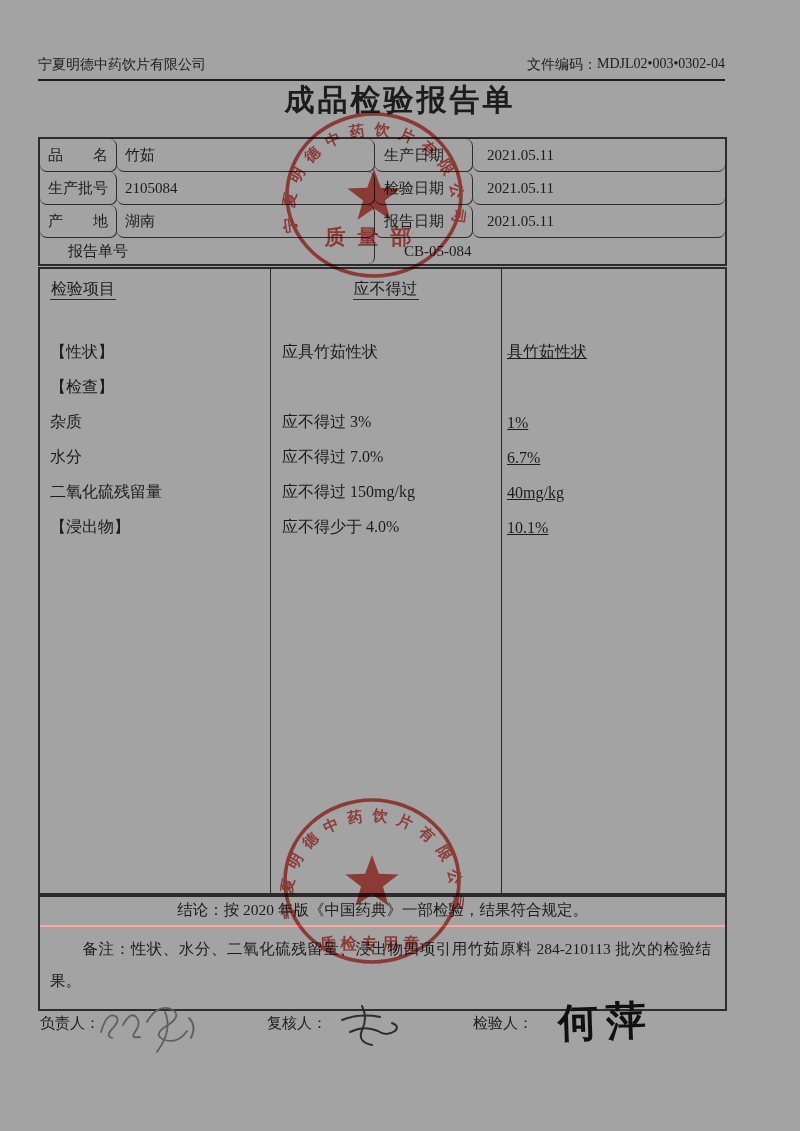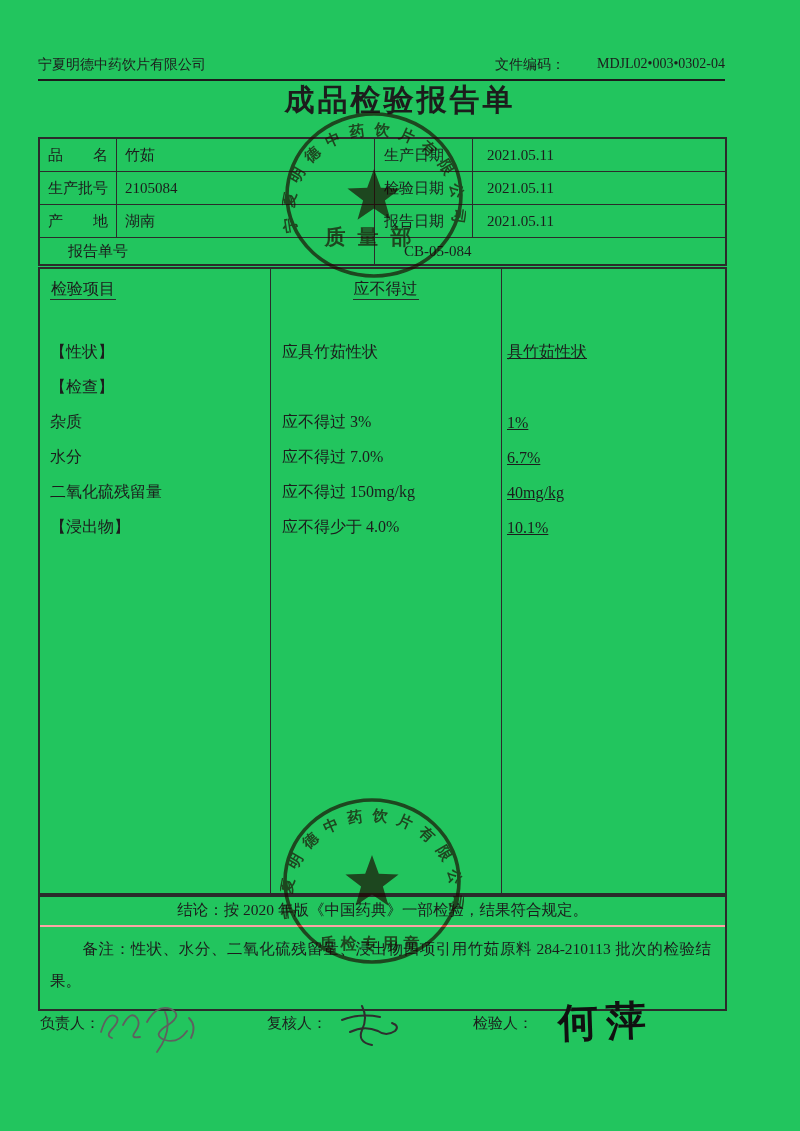--- a/index.html
+++ b/index.html
@@ -1,42 +1,42 @@
 <!DOCTYPE html>
 <html><head>
 <meta charset="utf-8">
 <style>
   html,body{margin:0;padding:0;background:#e8e8e8;}
   .sheet{
-    position:relative;width:800px;height:1131px;background:#22c55e;margin:0 auto;
+    position:relative;width:800px;height:1131px;background:#a3a3a3;margin:0 auto;
     font-family:"Liberation Serif","DejaVu Serif",serif;color:#1c1c1c;overflow:hidden;
   }
   
   .top-header{
     position:absolute;left:38px;top:48px;width:687px;height:26px;
     display:flex;justify-content:space-between;align-items:flex-end;
     border-bottom:2px solid #1c1c1c;padding-bottom:5px;font-size:14px;
   }
-  .doc-code-wrap{display:flex;gap:32px;}
+  .doc-code-wrap{display:flex;}
   
   .doc-title{
     position:absolute;left:0;top:80px;width:800px;text-align:center;
     font-size:30px;font-weight:bold;letter-spacing:3px;
   }
   
   .info-table{
     position:absolute;left:38px;top:137px;width:685px;
     display:grid;grid-template-columns:77px 258px 98px 252px;
     grid-template-rows:33px 33px 33px 26px;
     border:2px solid #2b2b2b;font-size:15px;
   }
   .info-table .cell{
     display:flex;align-items:center;padding-left:8px;
     border-right:1px solid #2b2b2b;border-bottom:1px solid #2b2b2b;
-    white-space:nowrap;overflow:hidden;
+    white-space:nowrap;overflow:hidden;border-radius:7px;
   }
   .info-table .cell.lastcol{border-right:none;}
   .info-table .cell.lastrow{border-bottom:none;margin-left:20px;}
   .info-table .cell.l2{padding-left:9px;}
   .info-table .cell.v2{padding-left:14px;}
   .info-table .span2{grid-column:span 2;}
   
   .insp-table{
     position:absolute;left:38px;top:267px;width:685px;height:626px;
     border:2px solid #2b2b2b;font-size:16px;

